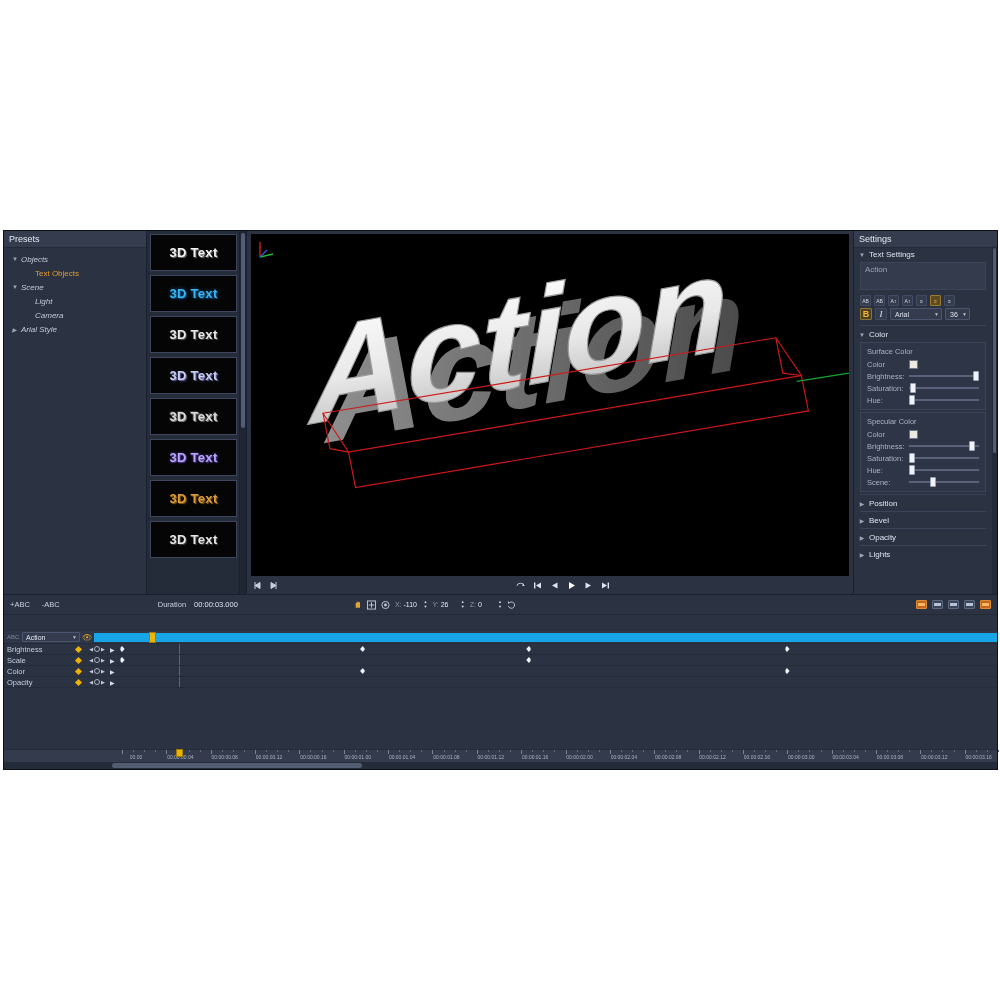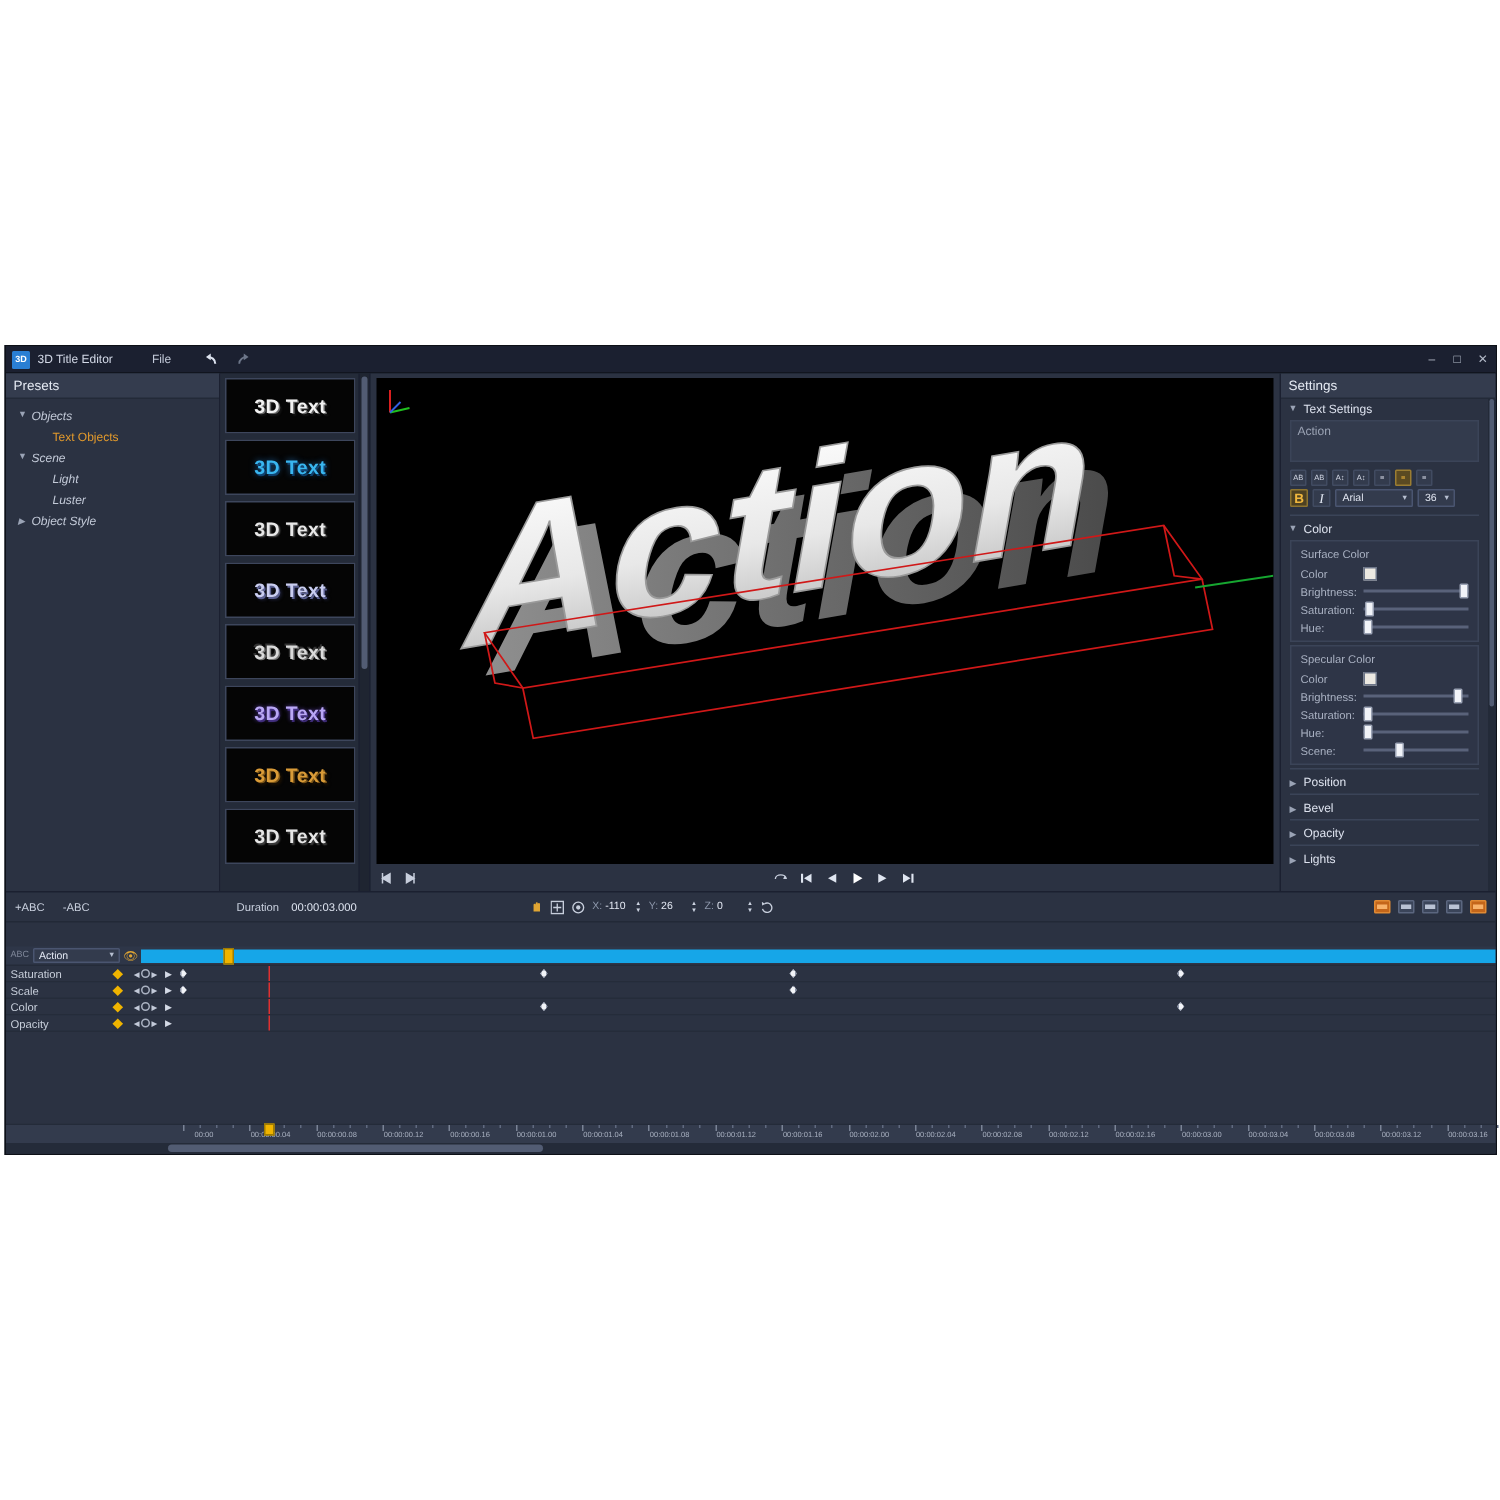--- a/index.html
+++ b/index.html
@@ -313,44 +313,20 @@
     font-size:7.5px; color:#dbe1ee;
     display:flex; align-items:center; justify-content:center;
   }
   .resize-grip { position:absolute; right:2px; bottom:1px; font-size:6px; color:#5d667c; }
 </style>
 </head>
 <body>
 
 <div id="app">
 
-  <div class="titlebar">
-    <div class="app-logo">3D</div>
-    <div class="app-title">3D Title Editor</div>
-    <div class="menu-item">File</div>
-    <div class="nav-arrows">
-      <span class="nav-arrow">
-        <svg width="11" height="11" viewBox="0 0 11 11">
-            <path d="M7.5 8.5 C7.5 5.5 5 4 2.5 4" stroke="#dde3ef" stroke-width="1.4" fill="none"></path>
-            <path d="M4.5 1.6 L1.3 4 L4.5 6.2 Z" fill="#dde3ef"></path>
-          </svg>
-      </span>
-      <span class="nav-arrow">
-        <svg width="11" height="11" viewBox="0 0 11 11">
-            <path d="M3.5 8.5 C3.5 5.5 6 4 8.5 4" stroke="#6d7689" stroke-width="1.2" fill="none"></path>
-            <path d="M6.5 1.6 L9.7 4 L6.5 6.2 Z" fill="#6d7689"></path>
-          </svg>
-      </span>
-    </div>
-    <div class="win-ctrls">
-      <div class="win-btn">–</div>
-      <div class="win-btn">□</div>
-      <div class="win-btn">✕</div>
-    </div>
-  </div>
 
   <div class="body-row">
 
     <div class="presets-pane">
       <div class="pane-head">Presets</div>
       <div class="tree" id="preset-tree">
           <div class="tree-row">
             <span class="tw">▼</span>
             <span>Objects</span>
           </div>
@@ -361,25 +337,25 @@
           <div class="tree-row">
             <span class="tw">▼</span>
             <span>Scene</span>
           </div>
           <div class="tree-row lvl2">
             <span class="tw"></span>
             <span>Light</span>
           </div>
           <div class="tree-row lvl2">
             <span class="tw"></span>
-            <span>Luster</span>
+            <span>Camera</span>
           </div>
           <div class="tree-row">
             <span class="tw">▶</span>
-            <span>Object Style</span>
+            <span>Arial Style</span>
           </div>
         </div>
     </div>
 
     <div class="thumbs-pane">
       <div class="thumbs-scroll-area" id="thumbs">
           <div class="thumb t1">
             <span>3D Text</span>
           </div>
           <div class="thumb t2">
@@ -728,21 +704,21 @@
         </span>
         <span class="eye">👁</span>
         <span class="bluebar-wrap">
           <span class="bluebar"></span>
           <span class="bluebar-knob" id="clip-knob" style="left: calc(6.5% - 3.5px);"></span>
         </span>
       </div>
 
       <div class="track-rows" id="track-rows">
           <div class="trk">
-            <span class="trk-name">Saturation</span>
+            <span class="trk-name">Brightness</span>
             <span class="trk-dia">
               <span class="dia"></span>
             </span>
             <span class="trk-nav">
               <span>◀</span>
               <span class="kf"></span>
               <span>▶</span>
             </span>
             <span class="trk-play">
               <span>▶</span>

